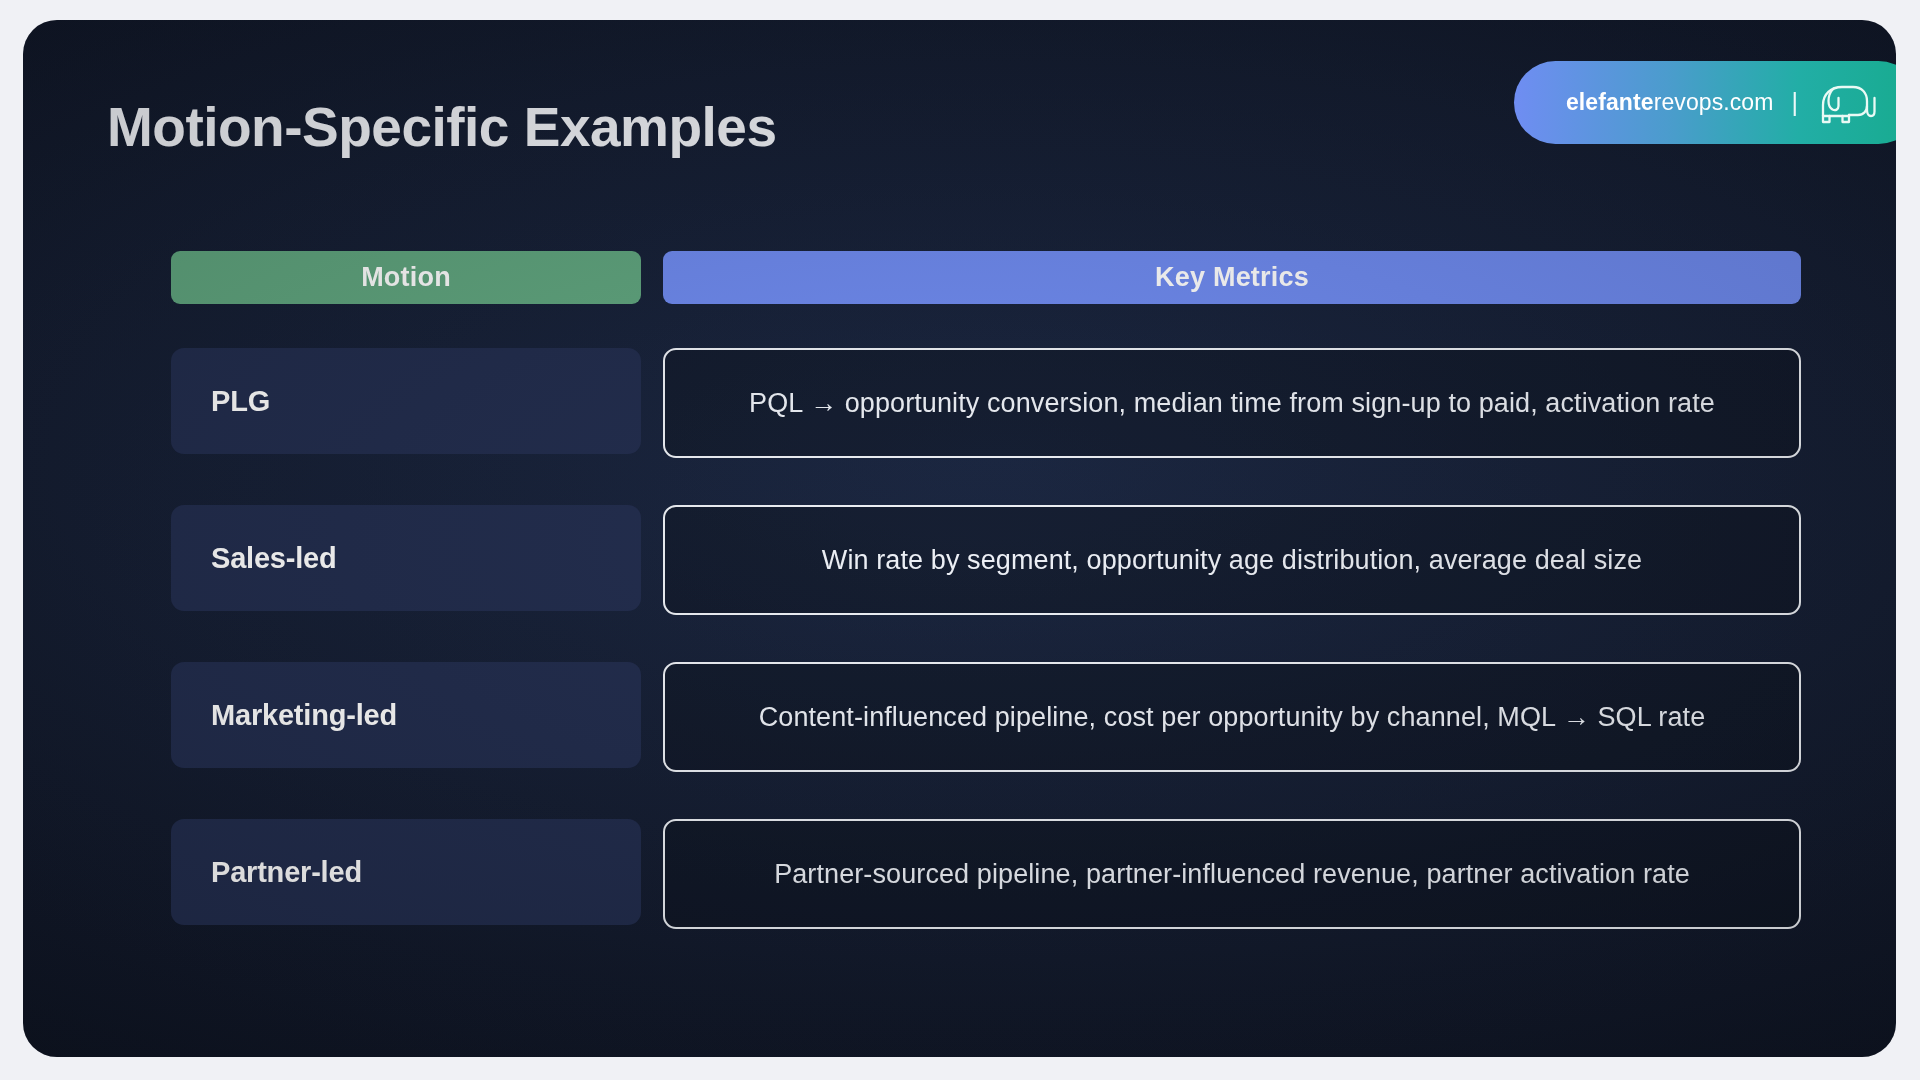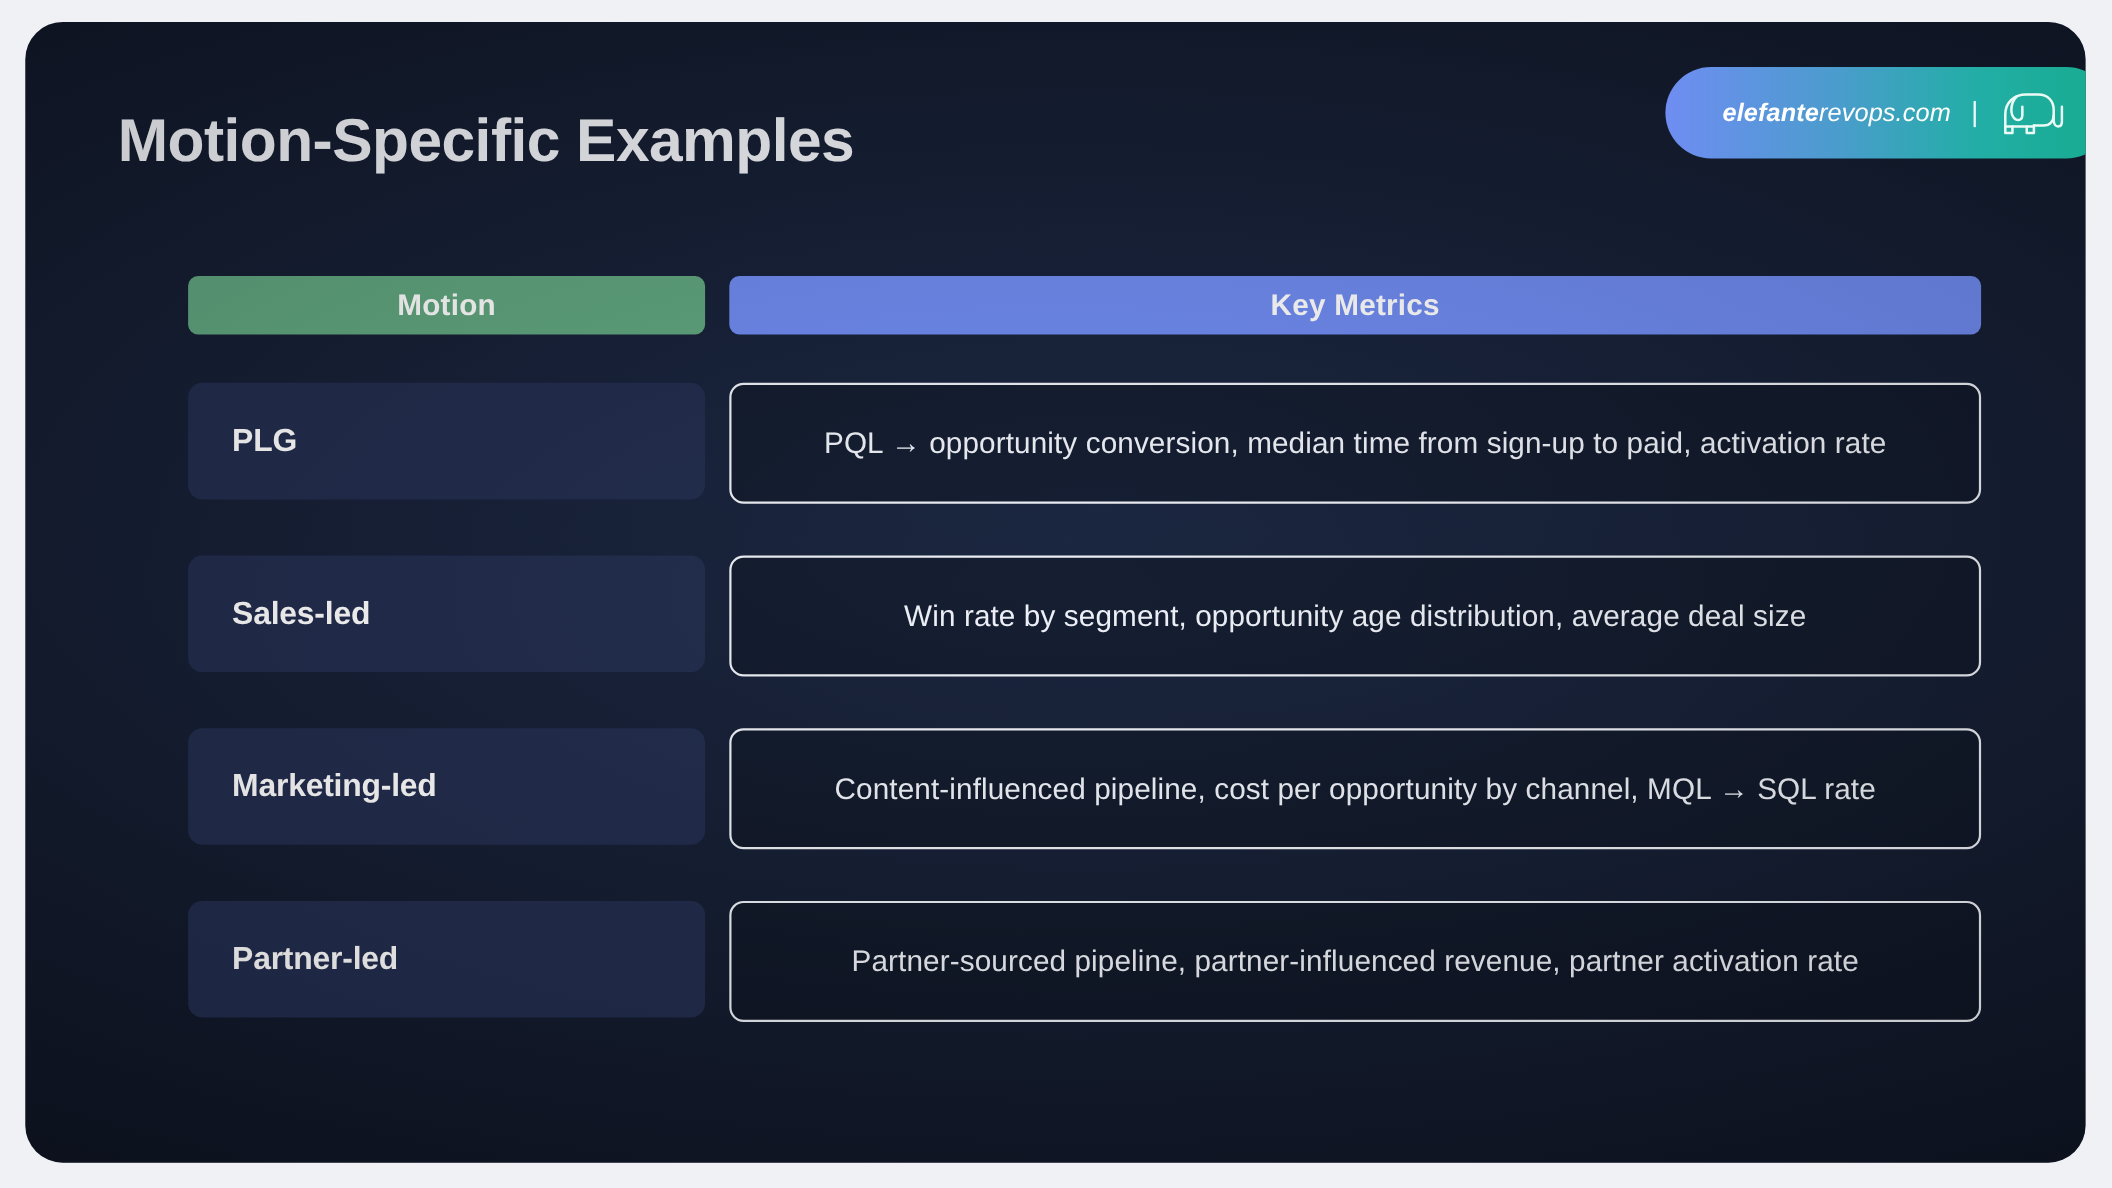--- a/index.html
+++ b/index.html
@@ -49,21 +49,20 @@
     top: 41px;
     height: 83px;
     display: flex;
     align-items: center;
     gap: 14px;
     padding: 0 44px 0 52px;
     border-radius: 42px;
     background: linear-gradient(90deg, #6f8df2 0%, #4b9ccd 38%, #22aea6 70%, #17ab8e 100%);
     z-index: 30;
     white-space: nowrap;
-    font-style: italic;
   }
   .brand-text {
     font-size: 23px;
     letter-spacing: 0.1px;
     color: #ffffff;
     font-weight: 400;
   }
   .brand-text b { font-weight: 700; }
   .brand-sep {
     color: #ffffff;

